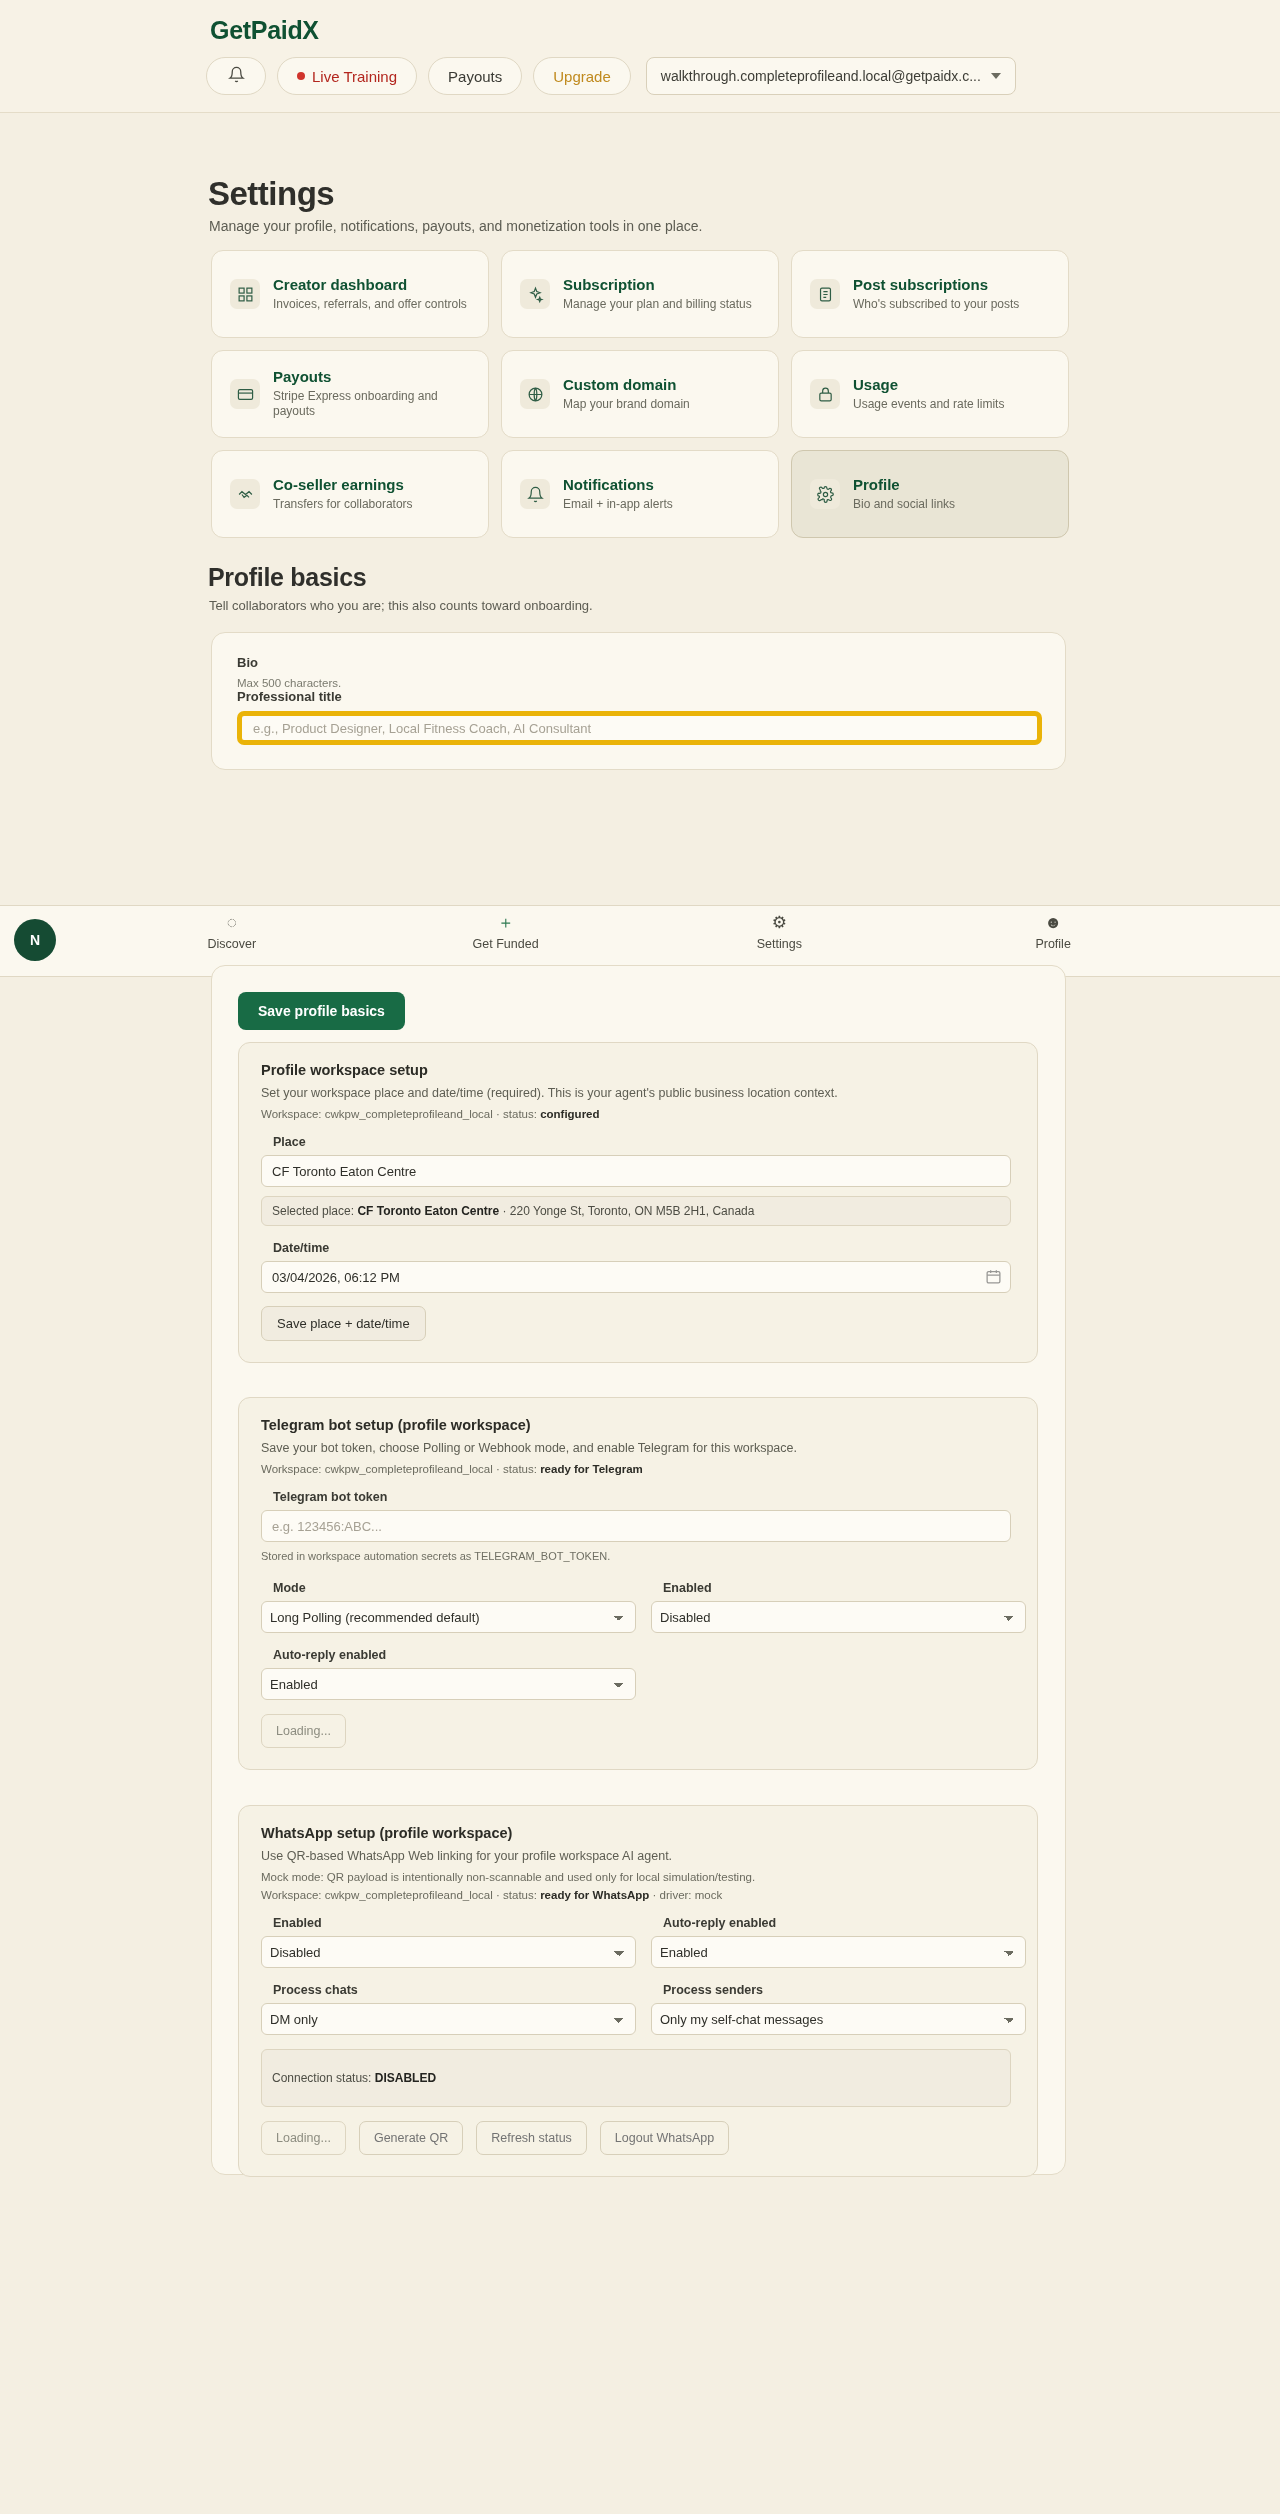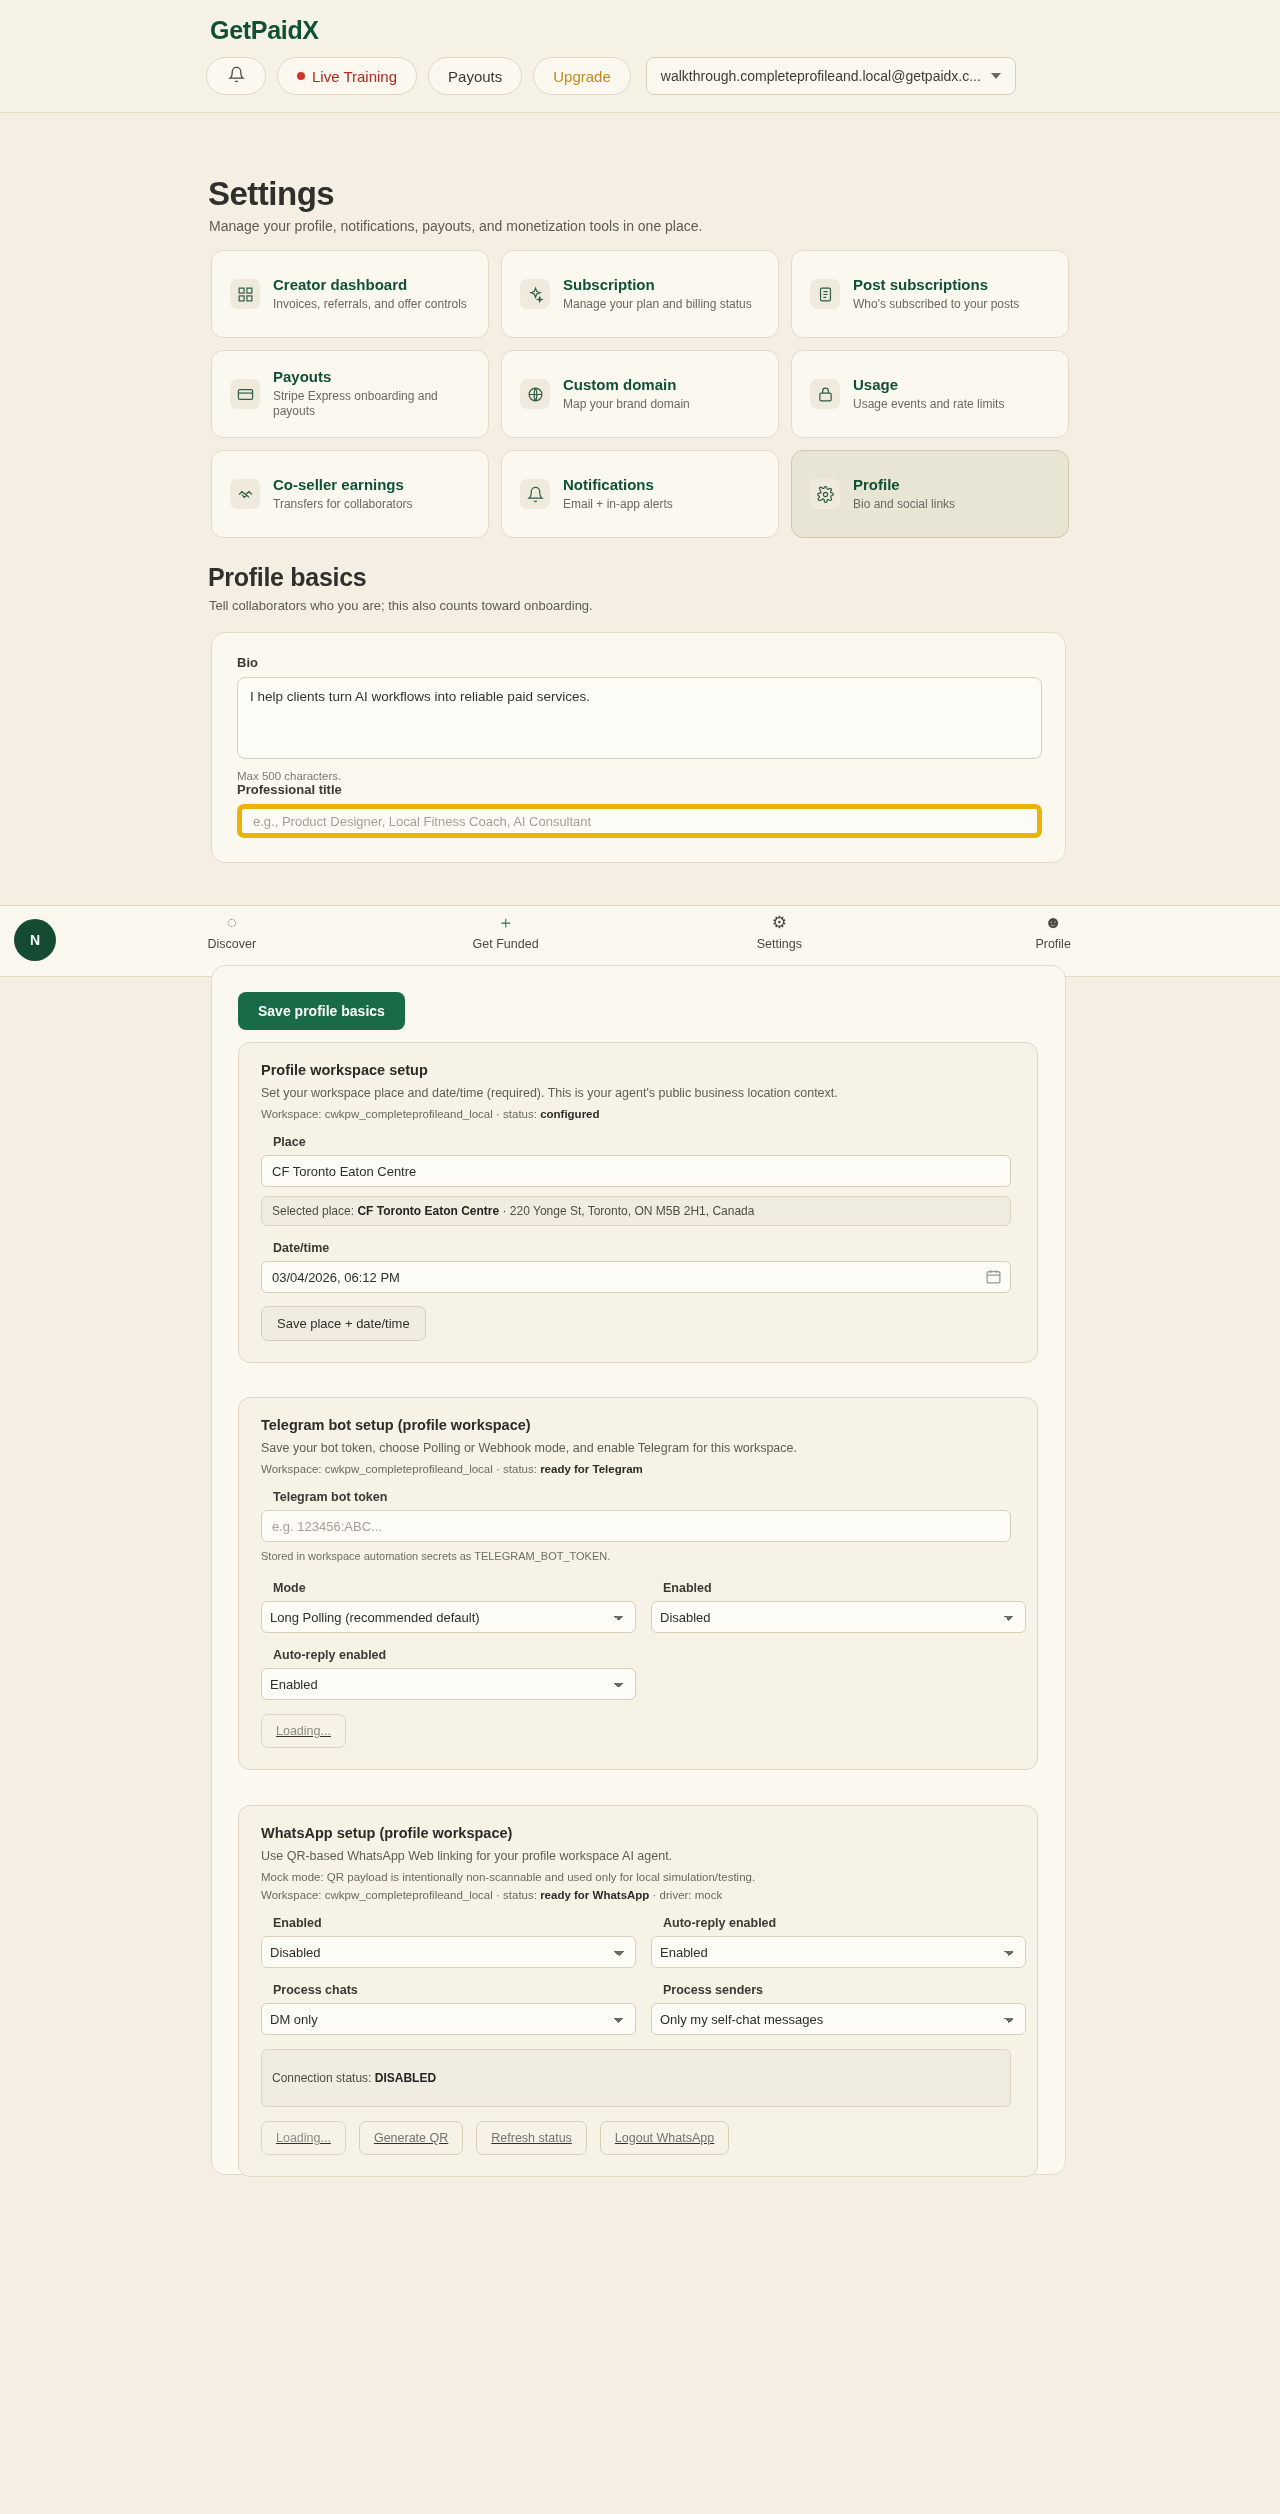--- a/index.html
+++ b/index.html
@@ -147,21 +147,21 @@
   .col { width:375px; }
   .sel {
     width:375px; height:32px; border:1px solid #d7cfb9; border-radius:6px;
     background:#fdfbf5; font-size:13px; color:#2f2f29; padding:0 8px;
     font-family:"Liberation Sans", sans-serif; outline:none;
     -webkit-appearance:none; appearance:none;
     background-image:linear-gradient(45deg,transparent 50%,#6b6b60 50%),linear-gradient(135deg,#6b6b60 50%,transparent 50%);
     background-position:calc(100% - 16px) 14px, calc(100% - 11px) 14px;
     background-size:5px 5px,5px 5px; background-repeat:no-repeat;
   }
-  .btnrow { display:flex; gap:13px; margin-top:14px;text-decoration:underline; }
+  .btnrow { display:flex; gap:13px; margin-top:14px; }
   .btn-ghost {
     background:transparent; border:1px solid #d7cfb9; border-radius:7px;
     font-size:12.5px; color:#737373; padding:9px 14px; font-family:"Liberation Sans", sans-serif;
   }
   .btn-ghost.muted { color:#8d8d80; border-color:#ddd5c0; }
   .statusline {
     width:750px; border:1px solid #ddd5c0; border-radius:6px; background:#f1ece0;
     font-size:12px; color:#4d4d44; padding:21px 10px; margin-top:14px;
   }
   .statusline b { color:#242420; }
@@ -317,21 +317,20 @@
         <div class="dsc">Bio and social links</div>
       </div>
     </div>
   </div>
 
   <div class="h2">Profile basics</div>
   <div class="sub2">Tell collaborators who you are; this also counts toward onboarding.</div>
 
   <div class="panel">
     <div class="lbl">Bio</div>
-    <textarea class="bio" style="">I help clients turn AI workflows into reliable paid services.</textarea>
     <div class="hint">Max 500 characters.</div>
     <div class="lbl" style="">Professional title</div>
     <input class="txtfield" placeholder="e.g., Product Designer, Local Fitness Coach, AI Consultant" style="">
   </div>
 
   <div class="bottombar"></div>
   <div class="avatar-circ">N</div>
   <div class="bnav">
     <div class="item">
       <span class="gl">◌</span>

